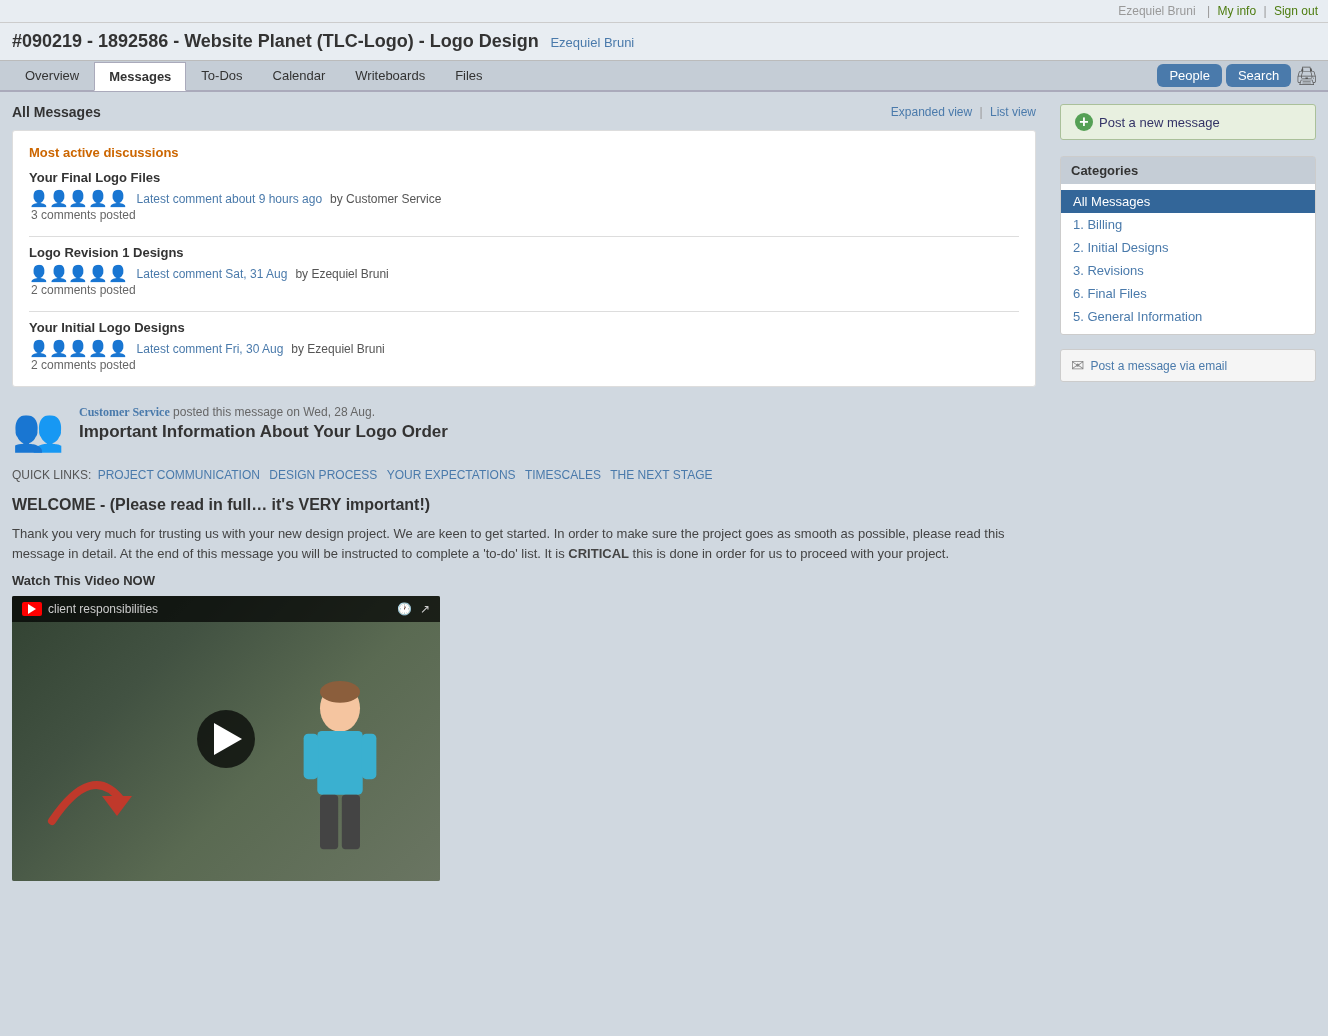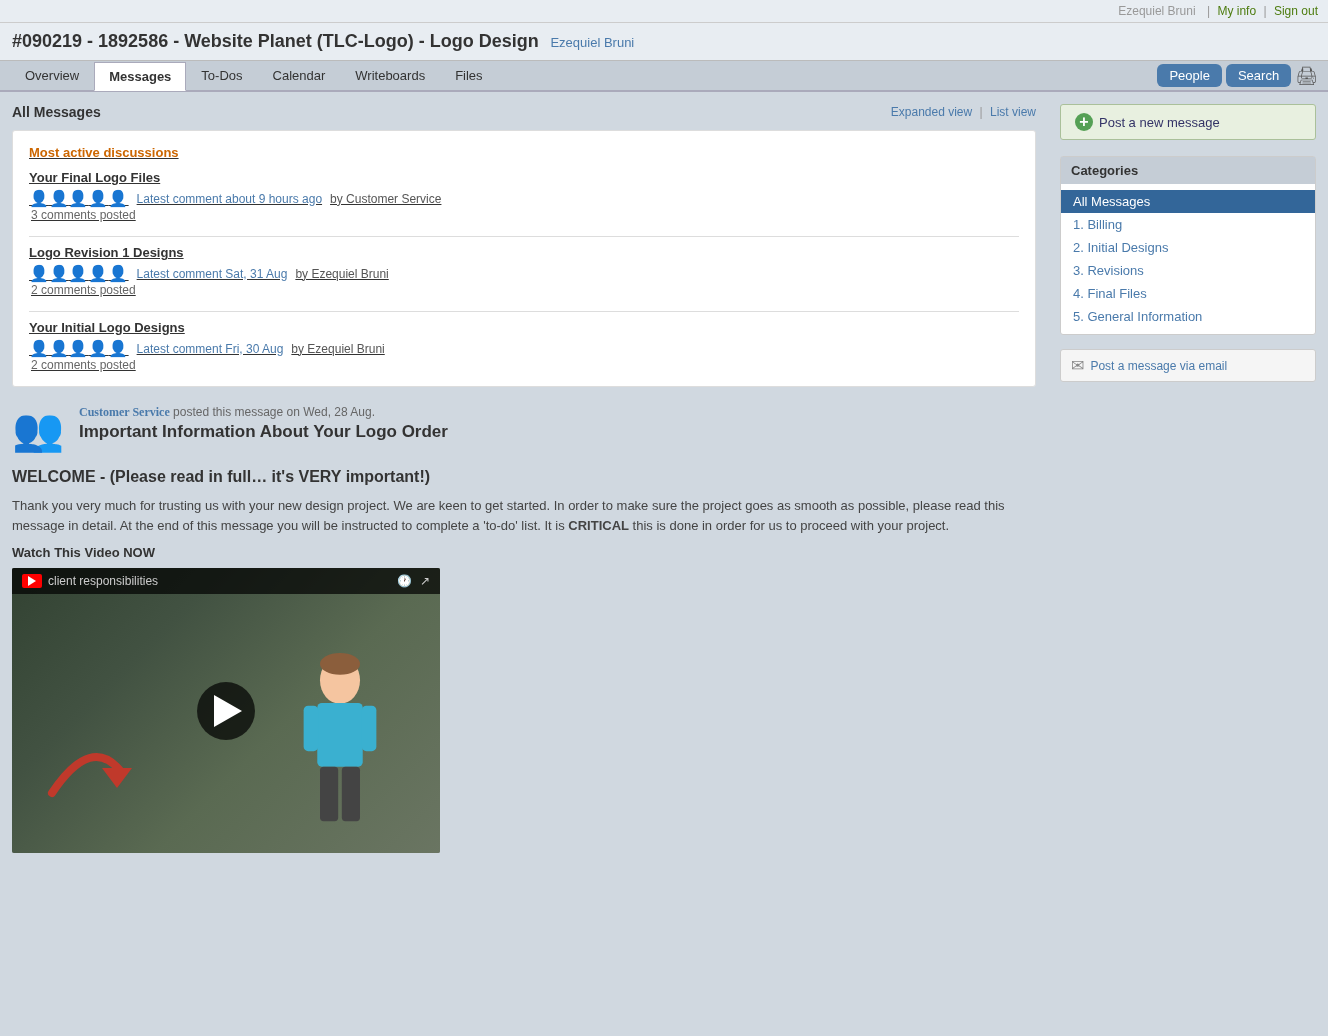--- a/index.html
+++ b/index.html
@@ -30,21 +30,21 @@
     #left-content { flex: 1; padding: 12px; }
 
     
     #all-messages-header { display: flex; justify-content: space-between; align-items: center; margin-bottom: 10px; }
     #all-messages-header h2 { font-size: 14px; font-weight: bold; }
     #all-messages-header .view-options { font-size: 12px; }
     #all-messages-header .view-options a { color: #4a7aab; text-decoration: none; }
     #all-messages-header .view-options span { color: #999; margin: 0 4px; }
 
     
-    #most-active-box { background: #fff; border: 1px solid #ddd; border-radius: 3px; padding: 14px 16px; margin-bottom: 18px; text-decoration: underline; }
+    #most-active-box { background: #fff; border: 1px solid #ddd; border-radius: 3px; padding: 14px 16px; margin-bottom: 18px; }
     #most-active-box .box-title { color: #cc6600; font-size: 13px; font-weight: bold; margin-bottom: 10px; }
     .discussion-item { margin-bottom: 14px; }
     .discussion-item:last-child { margin-bottom: 0; }
     .discussion-item .title { font-size: 13px; font-weight: bold; color: #333; margin-bottom: 4px; }
     .discussion-item .meta-row { display: flex; align-items: center; gap: 8px; }
     .discussion-item .comment-link { color: #4a7aab; text-decoration: none; font-size: 12px; }
     .discussion-item .by { font-size: 12px; color: #555; }
     .discussion-item .comments-count { font-size: 12px; color: #666; margin-left: 2px; }
 
     
@@ -203,20 +203,28 @@
         </div>
         <div>
           <div class="post-meta">
             <strong>Customer Service</strong>
             <span>posted this message on Wed, 28 Aug.</span>
           </div>
           <div class="post-title">Important Information About Your Logo Order</div>
         </div>
       </div>
       <div class="post-body">
+        <div class="quick-links">
+          <span>QUICK LINKS:</span>
+          <a href="#">PROJECT COMMUNICATION</a>
+          <a href="#">DESIGN PROCESS</a>
+          <a href="#">YOUR EXPECTATIONS</a>
+          <a href="#">TIMESCALES</a>
+          <a href="#">THE NEXT STAGE</a>
+        </div>
         <h3>WELCOME - (Please read in full… it's VERY important!)</h3>
         <p>
           Thank you very much for trusting us with your new design project. We are keen to get started. In order to make sure the project goes as smooth as possible, please read this message in detail. At the end of this message you will be instructed to complete a 'to-do' list. It is <span class="critical">CRITICAL</span> this is done in order for us to proceed with your project.
         </p>
         <div class="watch-video">Watch This Video NOW</div>
 
         <div class="video-thumb">
           <div class="video-bg"></div>
           <div class="video-title-bar">
             <div class="yt-icon">
@@ -271,21 +279,21 @@
         <li>
           <a href="#">1. Billing</a>
         </li>
         <li>
           <a href="#">2. Initial Designs</a>
         </li>
         <li>
           <a href="#">3. Revisions</a>
         </li>
         <li>
-          <a href="#">4. Final Files</a>
+          <a href="#">6. Final Files</a>
         </li>
         <li>
           <a href="#">5. General Information</a>
         </li>
       </ul>
     </div>
 
     <div class="post-via-email">
       <span class="envelope-icon">✉</span>
       <a href="#">Post a message via email</a>

